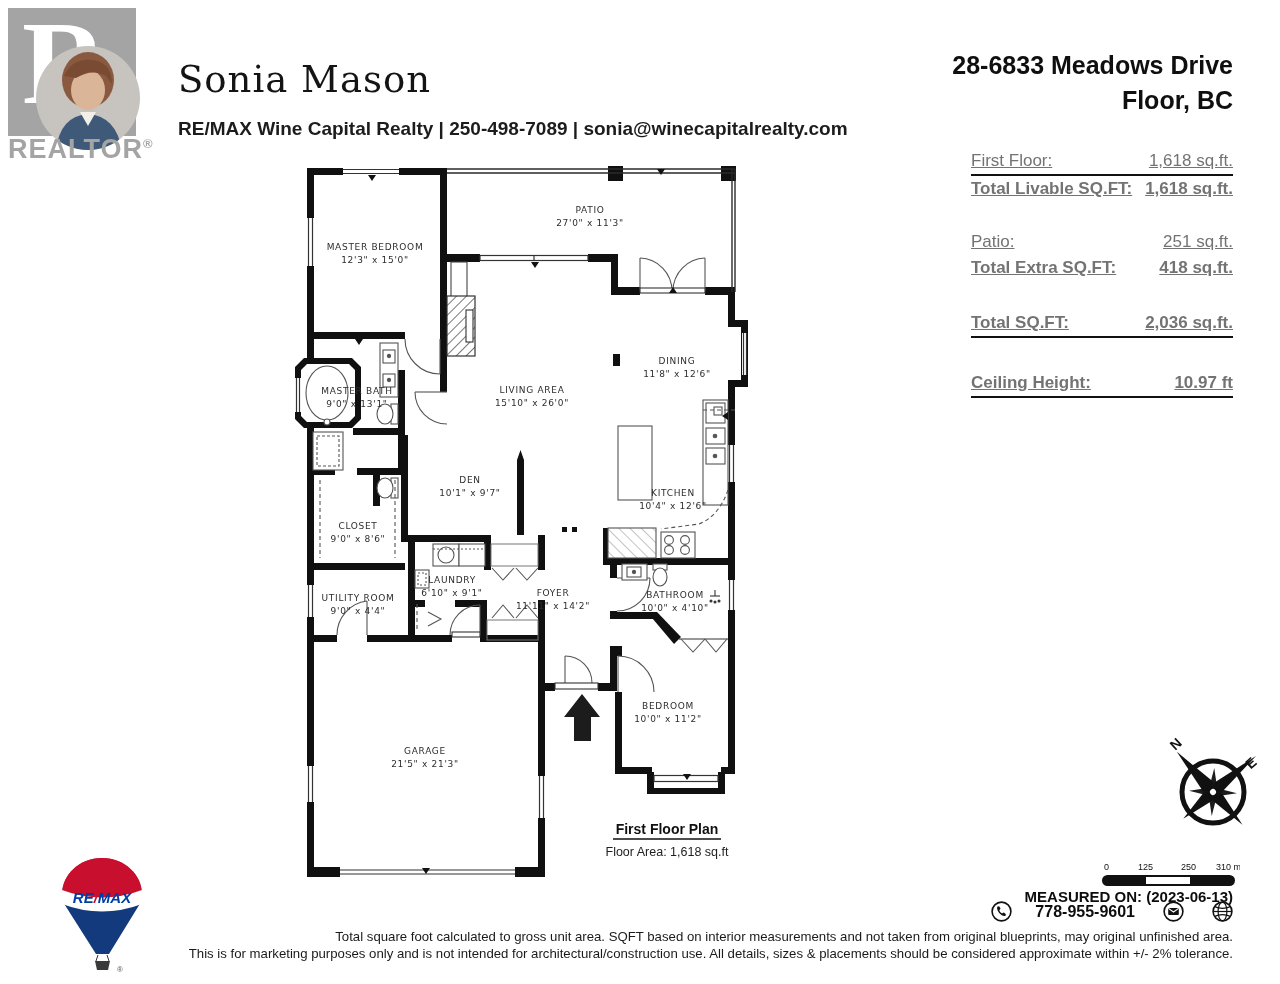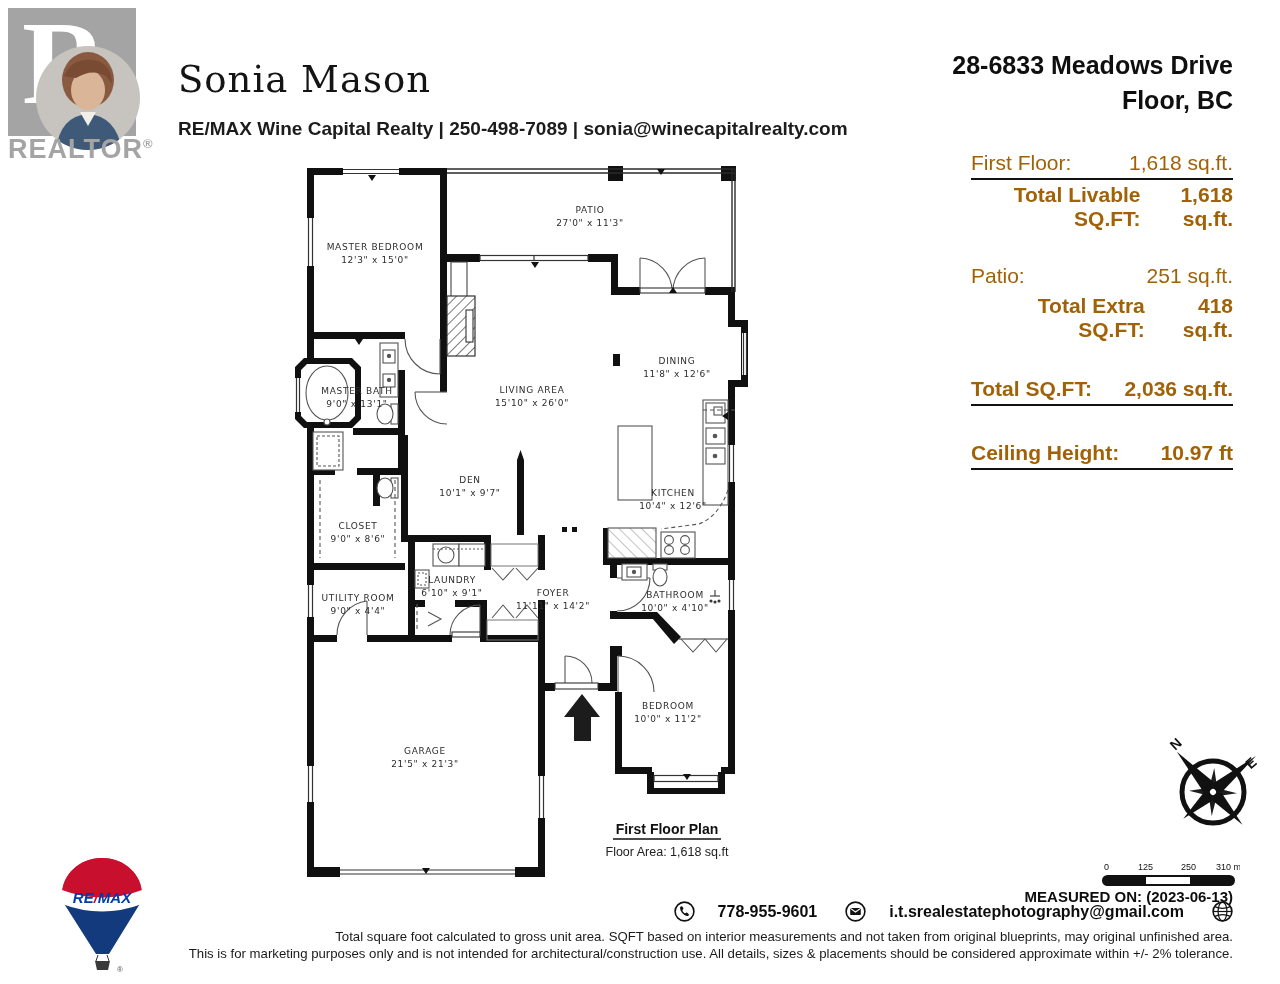--- a/index.html
+++ b/index.html
@@ -12,21 +12,21 @@
   .rlogo-r{position:absolute;left:14px;top:-12px;font-size:118px;font-weight:bold;color:#fff;
            font-family:"Liberation Serif",serif;}
   .rlogo-text{left:8px;top:134px;font-size:27px;font-weight:bold;color:#a4a4a4;letter-spacing:1px;}
   .rlogo-reg{font-size:13px;vertical-align:super;}
   .agent-photo{left:36px;top:46px;width:104px;height:104px;border-radius:50%;overflow:hidden;}
   .agent-name{left:178px;top:58px;font-family:"DejaVu Serif",serif;font-size:37px;color:#141414;letter-spacing:1px;}
   .agent-contact{left:178px;top:118px;font-size:19px;font-weight:bold;color:#1c1c1c;}
 
   
   .address{right:47px;top:48px;text-align:right;font-size:25px;font-weight:bold;line-height:35px;color:#0f0f0f;}
-  .stats{right:47px;top:150px;width:262px;font-size:21px;color:#a16207;}
+  .stats{right:47px;top:150px;width:262px;font-size:17px;color:#737373;text-decoration:underline;}
   .srow{display:flex;justify-content:space-between;padding:1px 0 3px 0;margin-bottom:2px;}
   .srow.b{font-weight:bold;text-align:right;}
   .srow.u{border-bottom:2px solid #111;}
   .gap1{height:27px;} .gap2{height:29px;} .gap3{height:32px;}
 
   
   .plan{left:295px;top:160px;width:470px;height:750px;}
   text.rm{font-size:9px;letter-spacing:.7px;fill:#2d2d2d;text-anchor:middle;font-family:"DejaVu Sans",sans-serif;}
   text.ttl{font-size:14px;font-weight:bold;fill:#111;text-anchor:middle;font-family:"Liberation Sans",sans-serif;}
   text.sub{font-size:12.5px;fill:#222;text-anchor:middle;font-family:"Liberation Sans",sans-serif;}
@@ -475,21 +475,20 @@
       <path d="M6.6 5.6 Q5.4 6.8 6.6 9.4 Q7.9 12.2 10.4 13.9 Q12.8 15.5 14.2 14.9 Q15.4 14.3 14.6 13.1 L13.2 11.8 Q12.4 11.3 11.8 12 Q11.2 12.7 10 11.7 Q8.8 10.7 8.4 9.5 Q8.2 8.7 9 8.4 Q9.8 8 9.3 7 L8.3 5.6 Q7.5 4.8 6.6 5.6 Z" fill="#111"></path>
     </svg>
     <span>778-955-9601</span>
   </span>
   <span class="contact-item">
     <svg width="21" height="21" viewBox="0 0 21 21">
       <circle cx="10.5" cy="10.5" r="9.4" fill="none" stroke="#111" stroke-width="1.6"></circle>
       <rect x="5.2" y="7" width="10.6" height="7" fill="#111" rx="0.8"></rect>
       <path d="M5.4 7.4 L10.5 11 L15.6 7.4" stroke="#fff" stroke-width="1.1" fill="none"></path>
     </svg>
-    <span>i.t.srealestatephotography@gmail.com</span>
   </span>
   <span class="contact-item">
     <svg width="21" height="21" viewBox="0 0 21 21">
       <circle cx="10.5" cy="10.5" r="9.4" fill="none" stroke="#111" stroke-width="1.6"></circle>
       <ellipse cx="10.5" cy="10.5" rx="4.4" ry="9.4" fill="none" stroke="#111" stroke-width="1.2"></ellipse>
       <line x1="1.2" y1="10.5" x2="19.8" y2="10.5" stroke="#111" stroke-width="1.2"></line>
       <path d="M2.6 5.6 Q10.5 9 18.4 5.6 M2.6 15.4 Q10.5 12 18.4 15.4" fill="none" stroke="#111" stroke-width="1.2"></path>
     </svg>
   </span>
 </div>

